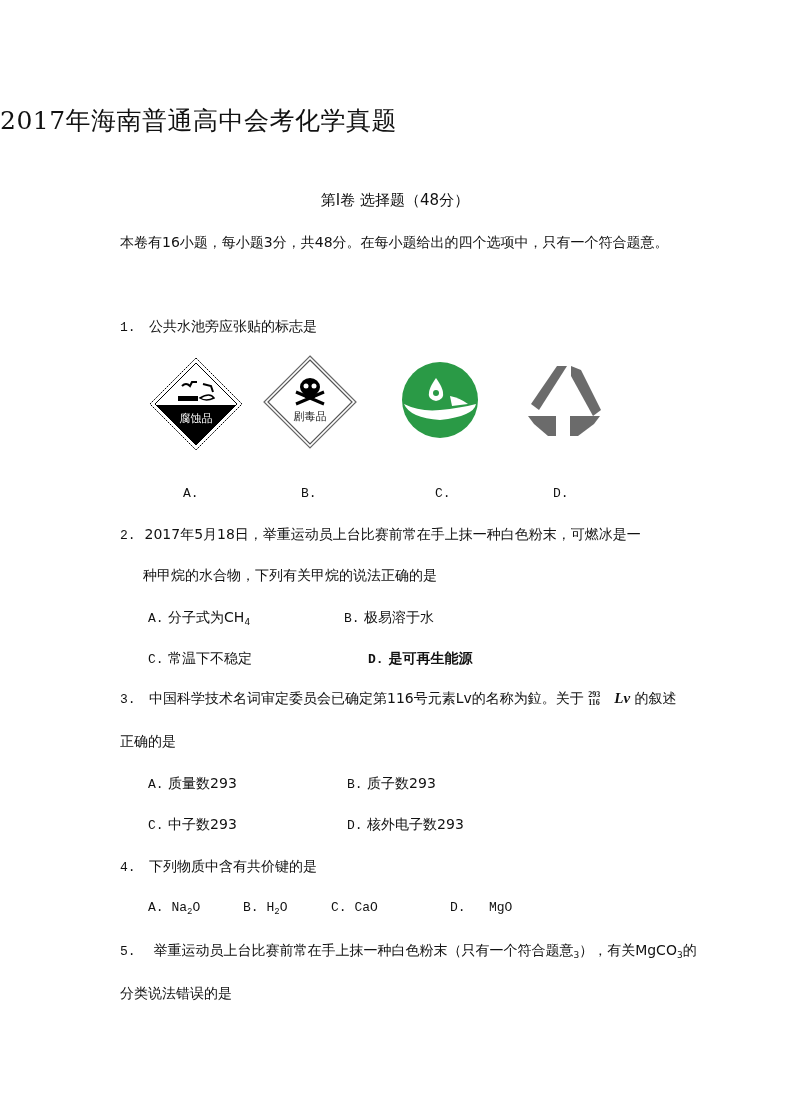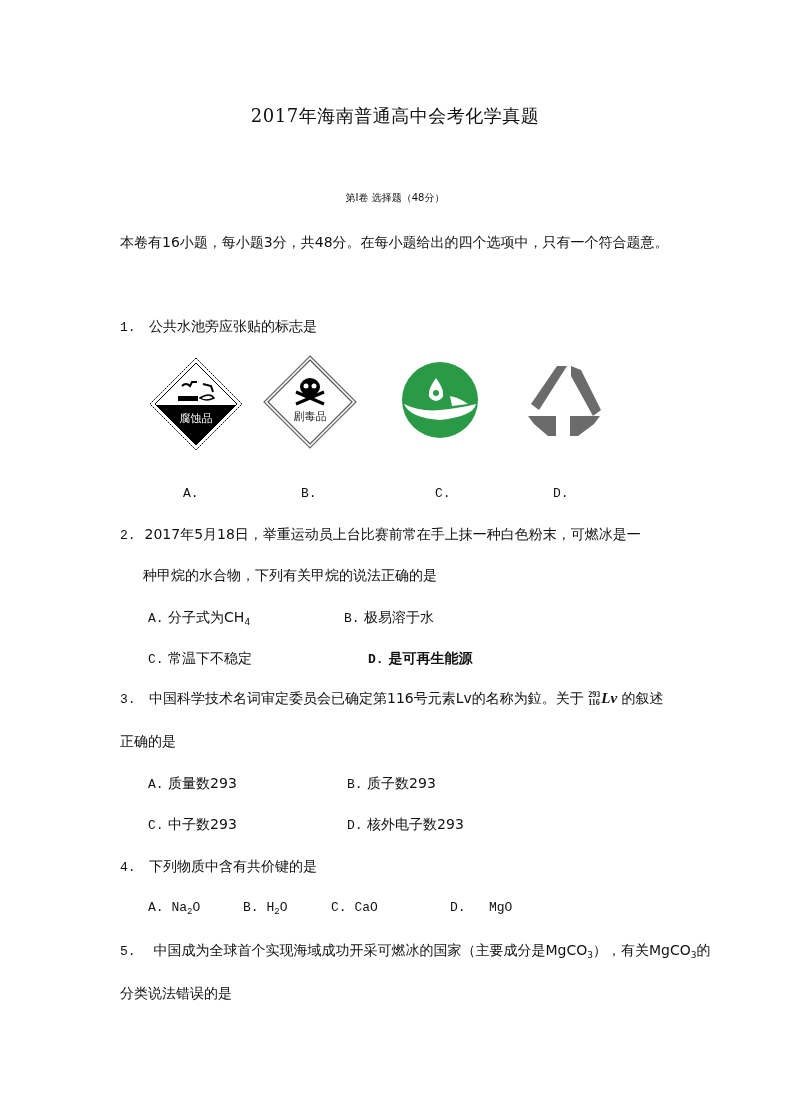--- a/index.html
+++ b/index.html
@@ -1,24 +1,24 @@
 <!DOCTYPE html>
 <html><head>
 <meta charset="utf-8">
 <style>
   html, body { margin:0; padding:0; background:#ffffff; }
   body { width:790px; height:1119px; position:relative; overflow:hidden;
          font-family:"DejaVu Sans", sans-serif; color:#111; }
   .abs { position:absolute; white-space:nowrap; }
-  .title { left:0; width:790px; text-align:center; top:104px; font-size:18px; font-family:"DejaVu Serif", serif; letter-spacing:0.5px; }
-  .section { left:0; width:790px; text-align:center; top:191px; font-size:10px; }
+  .title { left:0; width:790px; top:104px; font-size:25px; font-family:"DejaVu Serif", serif; letter-spacing:0.5px; }
+  .section { left:0; width:790px; text-align:center; top:191px; font-size:15px; }
   .line { font-size:14px; }
   .mono { font-family:"Liberation Mono", monospace; font-size:13px; }
   sub { font-size:9px; vertical-align:-3px; }
-  .iso { display:inline-flex; flex-direction:column; line-height:8px; font-size:8px; font-weight:bold; font-family:"Liberation Serif", serif; vertical-align:middle; margin-right:1px; }
+  .iso { display:inline-flex; flex-direction:column; line-height:8px; font-size:8px; font-weight:bold; font-family:"Liberation Serif", serif; vertical-align:middle; margin-right:14px; }
   .nucl { font-family:"Liberation Serif", serif; font-weight:bold; font-style:italic; font-size:15px; }
   .img { position:absolute; }
 </style>
 </head>
 <body>
 
 <div class="abs title">2017年海南普通高中会考化学真题</div>
 <div class="abs section">第Ⅰ卷 选择题（48分）</div>
 <div class="abs line" style="left:120px; top:234px;">本卷有16小题，每小题3分，共48分。在每小题给出的四个选项中，只有一个符合题意。</div>
 
@@ -125,15 +125,15 @@
 </div>
 <div class="abs mono" style="left:331px; top:900px;">
   <span>C.</span>&nbsp;<span>CaO</span>
 </div>
 <div class="abs mono" style="left:450px; top:900px;text-align:right;">
   <span>D.</span>&nbsp;&nbsp;&nbsp;<span>MgO</span>
 </div>
 
 <div class="abs line" style="left:120px; top:942px;">
   <span class="mono">5.</span>&nbsp;&nbsp;&nbsp;
-  <span>中国成为全球首个实现海域成功开采可燃冰的国家（主要成分是MgCO</span><sub>3</sub><span>），有关MgCO</span><sub>3</sub><span>的</span>
+  <span>举重运动员上台比赛前常在手上抹一种白色粉末（只有一个符合题意</span><sub>3</sub><span>），有关MgCO</span><sub>3</sub><span>的</span>
 </div>
 <div class="abs line" style="left:120px; top:985px;">分类说法错误的是</div>
 
 </body></html>

